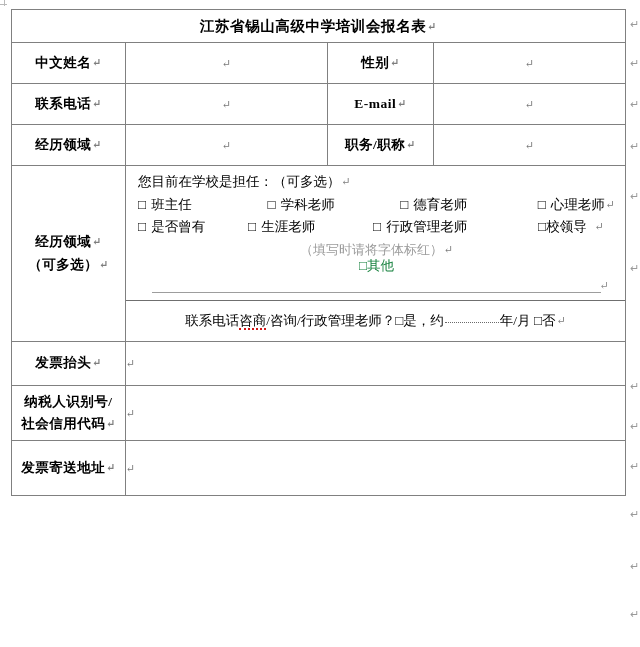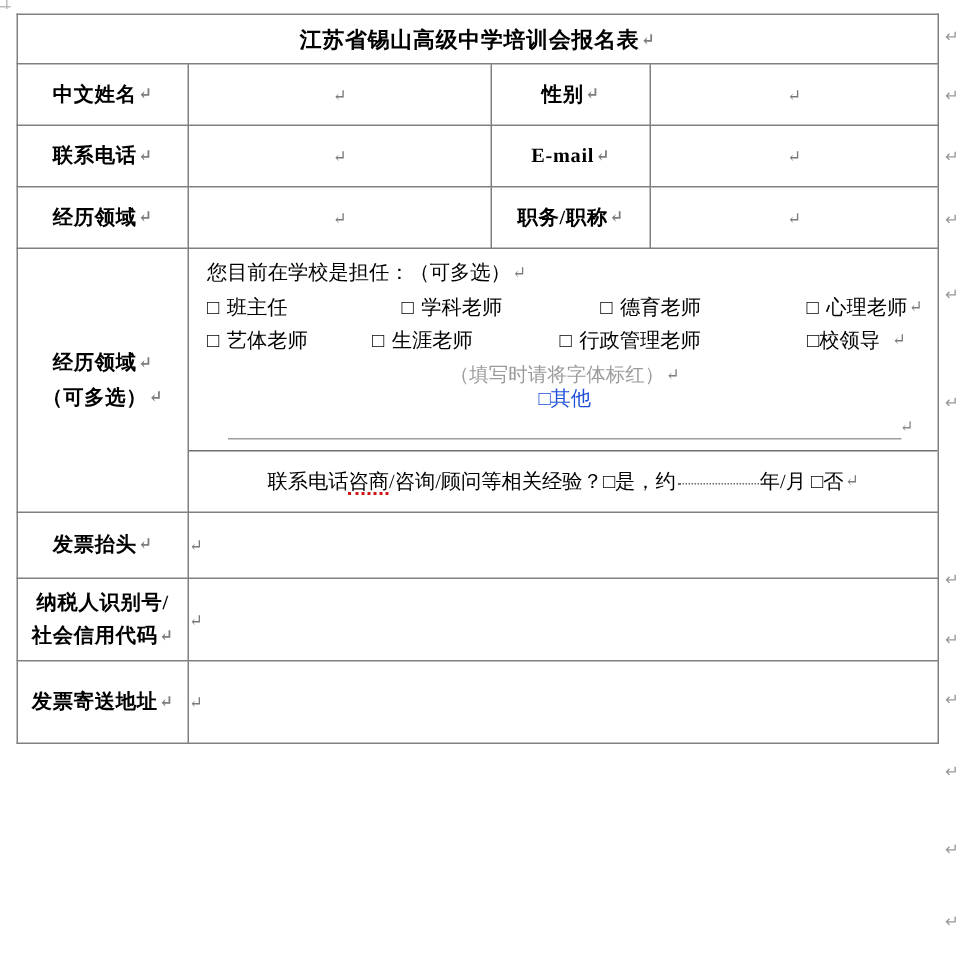--- a/index.html
+++ b/index.html
@@ -127,21 +127,21 @@
   .chk-row.r2 .chk-item:nth-child(3) { width: 165px; }
   .chk-item .box { margin-right: 5px; }
 
   .note-gray {
     color: #9b9b9b;
     font-size: 13px;
     text-align: center;
     margin: 2px 0 3px 0;
   }
   .other-gray {
-    color: #1d4ed8;
+    color: #15803d;
     font-size: 13.5px;
     text-align: center;
     margin: 0 0 6px 0;
   }
   .write-line {
     margin: 6px 14px 3px 14px;
     height: 14px;
     border-bottom: 1px solid #9d9d9d;
     position: relative;
   }
@@ -241,36 +241,36 @@
             <div class="exp-q"><span>您目前在学校是担任：（可多选）</span><span class="pilcrow-inline">↵</span></div>
 
             <div class="chk-row r1">
               <span class="chk-item"><span class="box">□</span><span>班主任</span></span>
               <span class="chk-item"><span class="box">□</span><span>学科老师</span></span>
               <span class="chk-item"><span class="box">□</span><span>德育老师</span></span>
               <span class="chk-item"><span class="box">□</span><span>心理老师</span><span class="pilcrow-inline">↵</span></span>
             </div>
 
             <div class="chk-row r2">
-              <span class="chk-item"><span class="box">□</span><span>艺体老师</span></span>
+              <span class="chk-item"><span class="box">□</span><span>是否曾有</span></span>
               <span class="chk-item"><span class="box">□</span><span>生涯老师</span></span>
               <span class="chk-item"><span class="box">□</span><span>行政管理老师</span></span>
               <span class="chk-item"><span>□</span><span>校领导</span><span class="pilcrow-inline" style="margin-left:8px">↵</span></span>
             </div>
 
             <div class="note-gray"><span>（填写时请将字体标红）</span><span class="pilcrow-inline">↵</span></div>
 
             <div class="other-gray"><span>□其他</span></div>
 
             <div class="write-line"><span></span><span class="pilcrow">↵</span></div>
           </div>
 
           <div class="exp-divider"></div>
 
-          <div class="exp-bottom"><span>联系电话</span><span class="spell">咨商</span><span>/咨询/顾问等相关经验？</span><span>□是，约</span><span class="blank-dots"></span><span>年/月</span>&nbsp;<span>□否</span><span class="pilcrow-inline">↵</span></div>
+          <div class="exp-bottom"><span>联系电话</span><span class="spell">咨商</span><span>/咨询/行政管理老师？</span><span>□是，约</span><span class="blank-dots"></span><span>年/月</span>&nbsp;<span>□否</span><span class="pilcrow-inline">↵</span></div>
         </td>
       </tr>
 
       <tr class="r-invoice">
         <td class="label"><span>发票抬头</span><span class="pilcrow-inline">↵</span></td>
         <td class="value" colspan="3"><span></span><span class="pilcrow">↵</span></td>
       </tr>
 
       <tr class="r-invoice-tall">
         <td class="label two-line"><span>纳税人识别号/</span><br><span>社会信用代码</span><span class="pilcrow-inline">↵</span>

